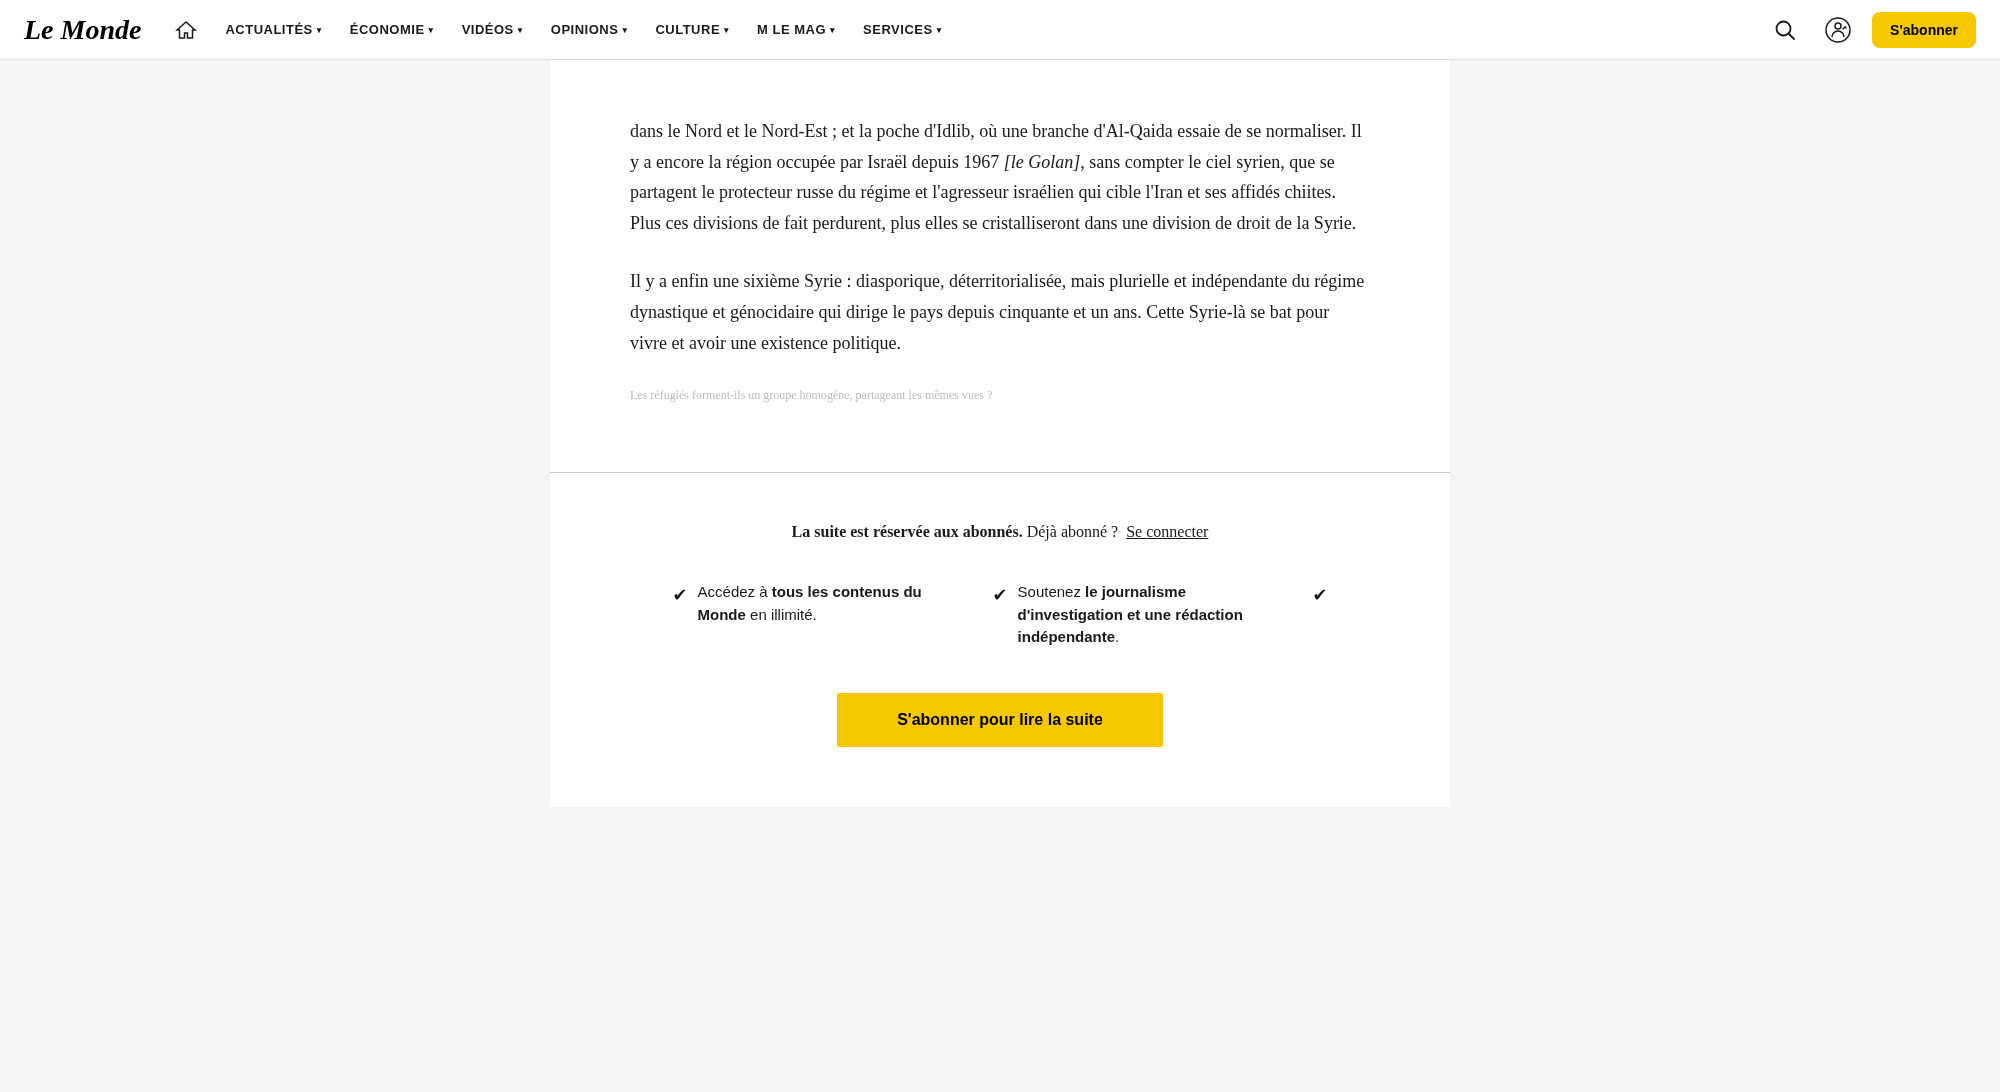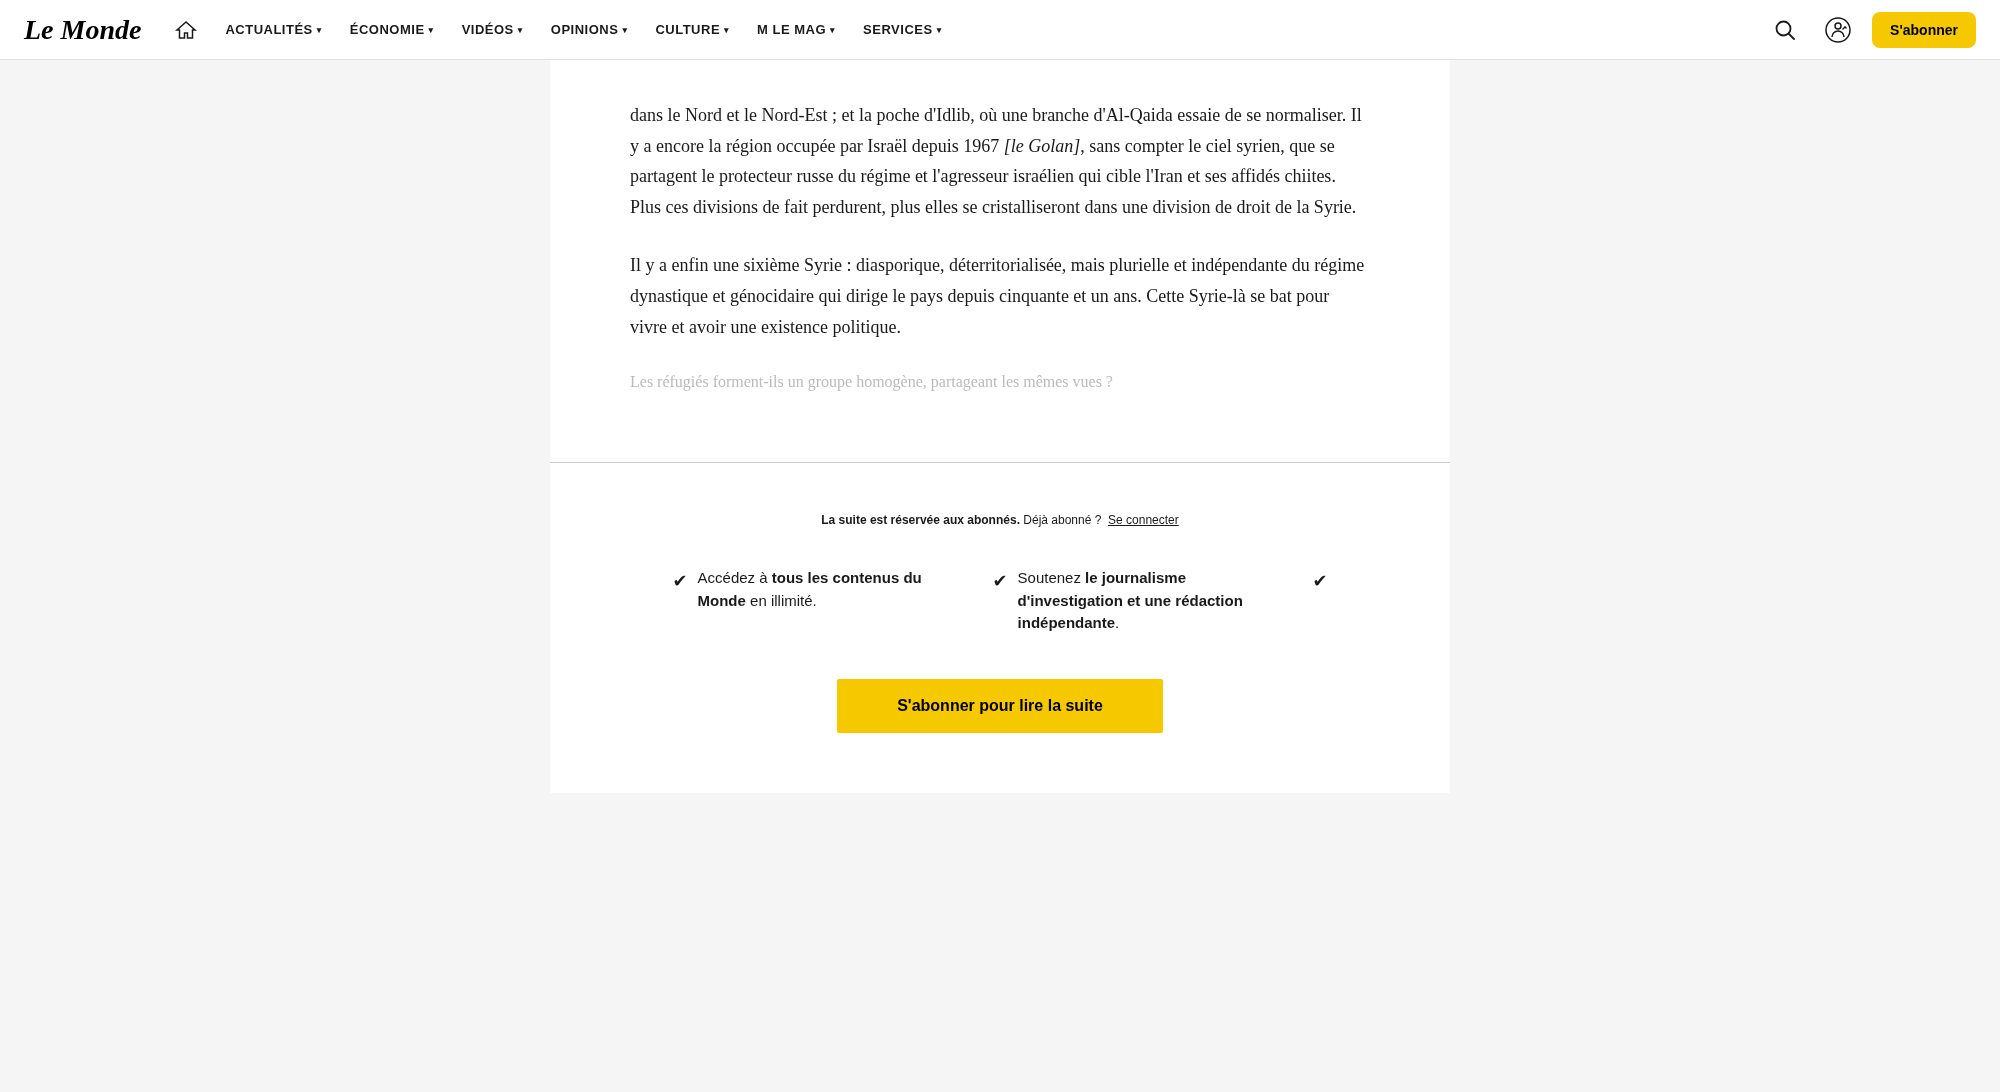--- a/index.html
+++ b/index.html
@@ -126,24 +126,25 @@
 
     .article-body {
       font-size: 18px;
       line-height: 1.7;
       color: #1a1a1a;
       font-family: Georgia, serif;
     }
 
     .article-body p {
       margin-bottom: 28px;
+      margin-top: 16px;
     }
 
     .article-faded-question {
-      font-size: 16px;
+      font-size: 12px;
       line-height: 1.5;
       color: #bbb;
       font-family: Georgia, serif;
       font-weight: normal;
       margin-bottom: 0;
       padding-bottom: 40px;
     }
 
     
     .paywall-divider {
@@ -155,22 +156,22 @@
     
     .paywall-section {
       background: #fff;
       max-width: 900px;
       margin: 0 auto;
       padding: 50px 80px 60px;
       text-align: center;
     }
 
     .paywall-headline {
-      font-family: Liberation Sans, sans-serif;
-      font-size: 12px;
+      font-family: Liberation Serif, serif;
+      font-size: 16px;
       color: #1a1a1a;
       margin-bottom: 40px;
       font-weight: normal;
     }
 
     .paywall-headline strong {
       font-weight: 700;
     }
 
     .paywall-headline a {

